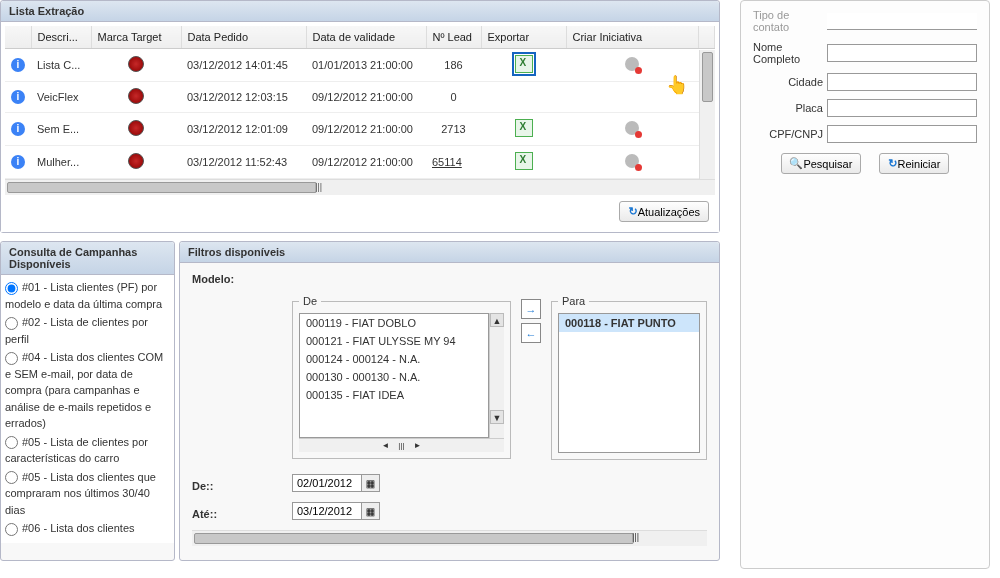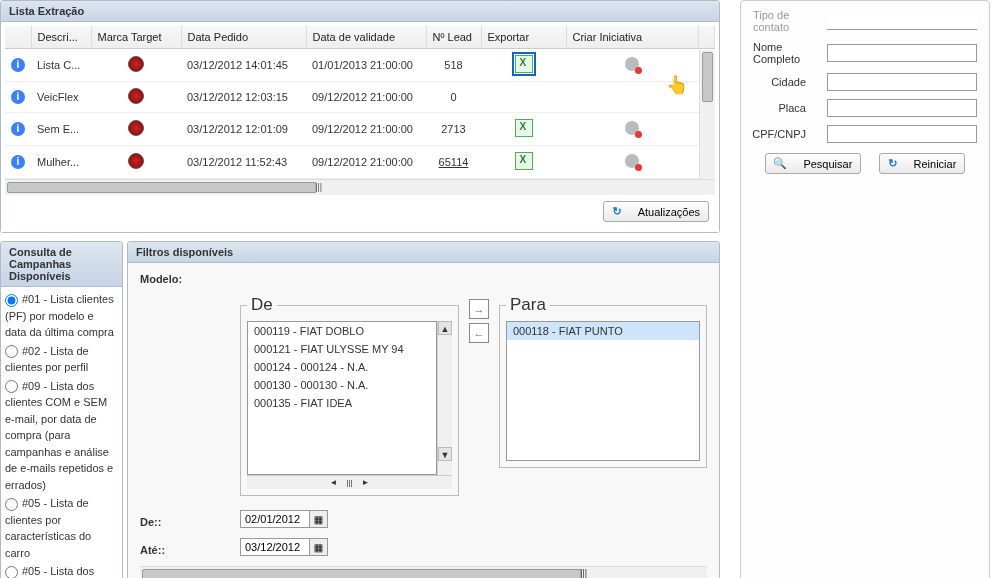--- a/index.html
+++ b/index.html
@@ -24,56 +24,56 @@
 
 .info-icon { display: inline-block; width: 14px; height: 14px; border-radius: 50%; background: #3b82f6; color: #fff; text-align: center; line-height: 14px; font-weight: bold; font-size: 10px; }
 .brand-icon { display: inline-block; width: 16px; height: 16px; border-radius: 50%; background: radial-gradient(#c62828, #8b0000); border: 1px solid #555; }
 .excel-icon { display: inline-block; width: 18px; height: 18px; background: #e8f5e9; border: 1px solid #4caf50; position: relative; }
 .excel-icon::after { content: "X"; position: absolute; font-size: 10px; color: #2e7d32; font-weight: bold; left: 4px; top: 1px; }
 .excel-icon.boxed { outline: 2px solid #1565c0; outline-offset: 1px; }
 .gear-icon { display: inline-block; width: 14px; height: 14px; border-radius: 50%; background: #bbb; position: relative; }
 .gear-icon::after { content: ""; position: absolute; right: -3px; bottom: -3px; width: 7px; height: 7px; background: #e53935; border-radius: 50%; }
 .cursor { position: absolute; font-size: 18px; pointer-events: none; }
 
-.btn { display: inline-flex; align-items: center; gap: 16px; background: linear-gradient(#fefefe, #eaeaea); border: 1px solid #aaa; border-radius: 3px; padding: 3px 8px; font-size: 11px; cursor: pointer; }
+.btn { display: inline-flex; align-items: center; gap: 0; background: linear-gradient(#fefefe, #eaeaea); border: 1px solid #aaa; border-radius: 3px; padding: 3px 8px; font-size: 11px; cursor: pointer; }
 .btn .refresh-icon { color: #1976d2; }
 .toolbar { text-align: right; padding: 6px; }
 
 .two-col { display: flex; gap: 4px; }
 .two-col .panel.side { width: 192px; }
 .two-col .panel.main { flex: 1; }
 
 .radio-list { padding: 4px 4px; font-size: 11px; line-height: 1.5; }
 .radio-item { display: block; margin-bottom: 2px; }
 .radio-item input { margin-right: 4px; vertical-align: middle; }
 
 .filters-body { padding: 10px 12px; }
 .field-row { display: flex; align-items: flex-end; margin-bottom: 10px; }
 .field-row label { width: 100px; font-weight: bold; }
 .fieldset { border: 1px solid #bbb; padding: 6px; position: relative; }
-.fieldset legend { font-size: 17px; padding: 0 4px; color: #333; }
-.listbox { border: 1px solid #999; background: #fff; font-size: 11px; width: 190px; height: 154px; overflow: hidden; }
+.fieldset legend { font-size: 11px; padding: 0 4px; color: #333; }
+.listbox { border: 1px solid #999; background: #fff; font-size: 11px; width: 190px; height: 125px; overflow: hidden; }
 .listbox .opt { padding: 3px 6px; white-space: nowrap; }
 .listbox .opt.sel { background: #cde5fb; }
 .listbox-scroll { display: flex; }
 .listbox-vbar { width: 15px; background: #f0f0f0; border-left: 1px solid #ccc; position: relative; }
 .listbox-vbar .arrow { height: 14px; text-align: center; font-size: 9px; line-height: 14px; background: #e4e4e4; border: 1px solid #bbb; }
 .listbox-hscroll { height: 14px; background: #f0f0f0; border-top: 1px solid #ccc; display: flex; align-items: center; justify-content: center; font-size: 8px; }
 .swap-btns { display: flex; flex-direction: column; gap: 4px; padding: 4px; }
 .swap-btns button { width: 20px; height: 20px; border: 1px solid #888; background: #fff; color: #1976d2; font-size: 11px; cursor: pointer; }
 .date-input { border: 1px solid #999; padding: 2px 4px; width: 70px; font-size: 11px; }
 .date-wrap { display: inline-flex; align-items: stretch; }
 .date-btn { border: 1px solid #999; border-left: none; background: #eee; width: 18px; font-size: 10px; cursor: pointer; }
 
 .filters-hscroll { height: 16px; background: #f0f0f0; border-top: 1px solid #ddd; position: relative; margin: 4px 0; }
 .filters-hscroll-thumb { position: absolute; left: 2px; top: 2px; bottom: 2px; width: 440px; background: #c8c8c8; border: 1px solid #999; border-radius: 2px; }
 .filters-hscroll-caret { position: absolute; left: 440px; top: 1px; font-size: 9px; }
 .filters-footer { text-align: right; padding: 4px 8px 8px; }
 
-.form-row { display: flex; align-items: center; justify-content: flex-end; margin-bottom: 8px; gap: 21px; }
+.form-row { display: flex; align-items: center; justify-content: flex-end; margin-bottom: 8px; gap: 4px; }
 .form-row label { font-size: 11px; color: #333; }
 .form-row input { border: 1px solid #999; padding: 2px 4px; width: 150px; font-size: 11px; }
 .btn-row { display: flex; justify-content: center; gap: 18px; margin-top: 10px; }
 .magnify-icon::before { content: "🔍"; font-size: 11px; }
 .refresh-icon::before { content: "↻"; font-weight: bold; }
 </style>
 </head>
 <body>
 
 <div class="container">
@@ -97,21 +97,21 @@
                 <th style="width:16px;"></th>
               </tr>
             </thead>
             <tbody id="extract-rows">
                 <tr>
                   <td><span class="info-icon">i</span></td>
                   <td>Lista C...</td>
                   <td style="text-align:center;"><span class="brand-icon"></span></td>
                   <td>03/12/2012 14:01:45</td>
                   <td>01/01/2013 21:00:00</td>
-                  <td style="text-align:center;">518</td>
+                  <td style="text-align:center;">186</td>
                   <td style="text-align:center;"><span class="excel-icon boxed"></span></td>
                   <td style="text-align:center;"><span class="gear-icon"></span></td>
                   <td></td>
                 </tr>
                 <tr>
                   <td><span class="info-icon">i</span></td>
                   <td>VeicFlex</td>
                   <td style="text-align:center;"><span class="brand-icon"></span></td>
                   <td>03/12/2012 12:03:15</td>
                   <td>09/12/2012 21:00:00</td>
@@ -130,21 +130,21 @@
                   <td style="text-align:center;"><span class="excel-icon"></span></td>
                   <td style="text-align:center;"><span class="gear-icon"></span></td>
                   <td></td>
                 </tr>
                 <tr>
                   <td><span class="info-icon">i</span></td>
                   <td>Mulher...</td>
                   <td style="text-align:center;"><span class="brand-icon"></span></td>
                   <td>03/12/2012 11:52:43</td>
                   <td>09/12/2012 21:00:00</td>
-                  <td style="text-align:center;text-decoration:underline;">65114</td>
+                  <td style="text-decoration:underline;">65114</td>
                   <td style="text-align:center;"><span class="excel-icon"></span></td>
                   <td style="text-align:center;"><span class="gear-icon"></span></td>
                   <td></td>
                 </tr>
               </tbody>
           </table>
           <div style="position:absolute; right:26px; top:48px;" class="cursor">👆</div>
           <div class="vscroll">
               <div class="vscroll-thumb"></div>
             </div>
@@ -161,21 +161,21 @@
         </div>
       </div>
     </div>
 
     <div class="two-col">
       <div class="panel side">
         <div class="panel-header">Consulta de Campanhas Disponíveis</div>
         <div class="panel-body radio-list" id="campaign-list">
             <label class="radio-item"><input type="radio" name="camp" checked="" style=""><span>#01 - Lista clientes (PF) por modelo e data da última compra</span></label>
             <label class="radio-item"><input type="radio" name="camp" style=""><span>#02 - Lista de clientes por perfil</span></label>
-            <label class="radio-item"><input type="radio" name="camp" style=""><span>#09 - Lista dos clientes COM e SEM e-mail, por data de compra (para campanhas e análise de e-mails repetidos e errados)</span></label>
+            <label class="radio-item"><input type="radio" name="camp" style=""><span>#04 - Lista dos clientes COM e SEM e-mail, por data de compra (para campanhas e análise de e-mails repetidos e errados)</span></label>
             <label class="radio-item"><input type="radio" name="camp" style=""><span>#05 - Lista de clientes por características do carro</span></label>
             <label class="radio-item"><input type="radio" name="camp" style=""><span>#05 - Lista dos clientes que compraram nos últimos 30/40 dias</span></label>
             <label class="radio-item"><input type="radio" name="camp" style=""><span>#06 - Lista dos clientes</span></label>
           </div>
       </div>
 
       <div class="panel main">
         <div class="panel-header">Filtros disponíveis</div>
         <div class="filters-body">
           <div class="field-row">
@@ -202,21 +202,21 @@
               <div class="listbox-hscroll">◄ &nbsp;&nbsp; ||| &nbsp;&nbsp; ►</div>
             </fieldset>
 
             <div class="swap-btns">
               <button>→</button>
               <button>←</button>
             </div>
 
             <fieldset class="fieldset" style="flex:1;">
               <legend>Para</legend>
-              <div class="listbox" style="width:194px; height:140px;" id="to-list">
+              <div class="listbox" style="width:142px; height:140px;font-weight:bold;" id="to-list">
                   <div class="opt sel">000118 - FIAT PUNTO</div>
                 </div>
             </fieldset>
           </div>
 
           <div class="field-row" style="margin-top:14px;">
             <label>De::</label>
             <span class="date-wrap">
               <input class="date-input" value="02/01/2012" style="">
               <button class="date-btn">▦</button>

